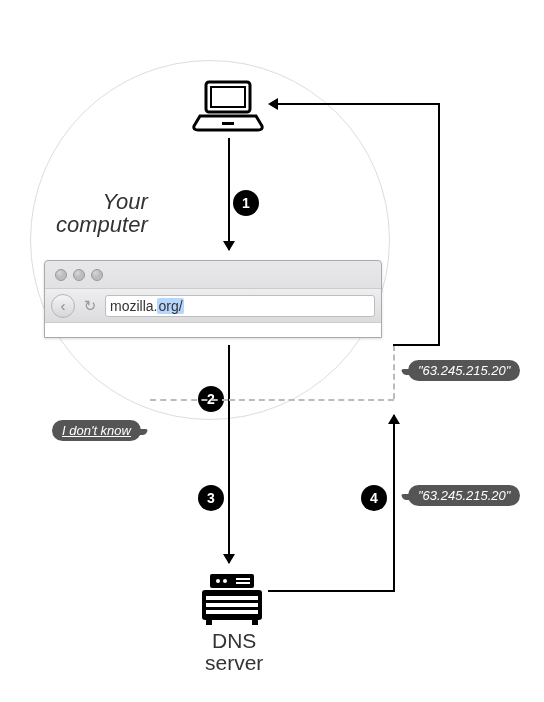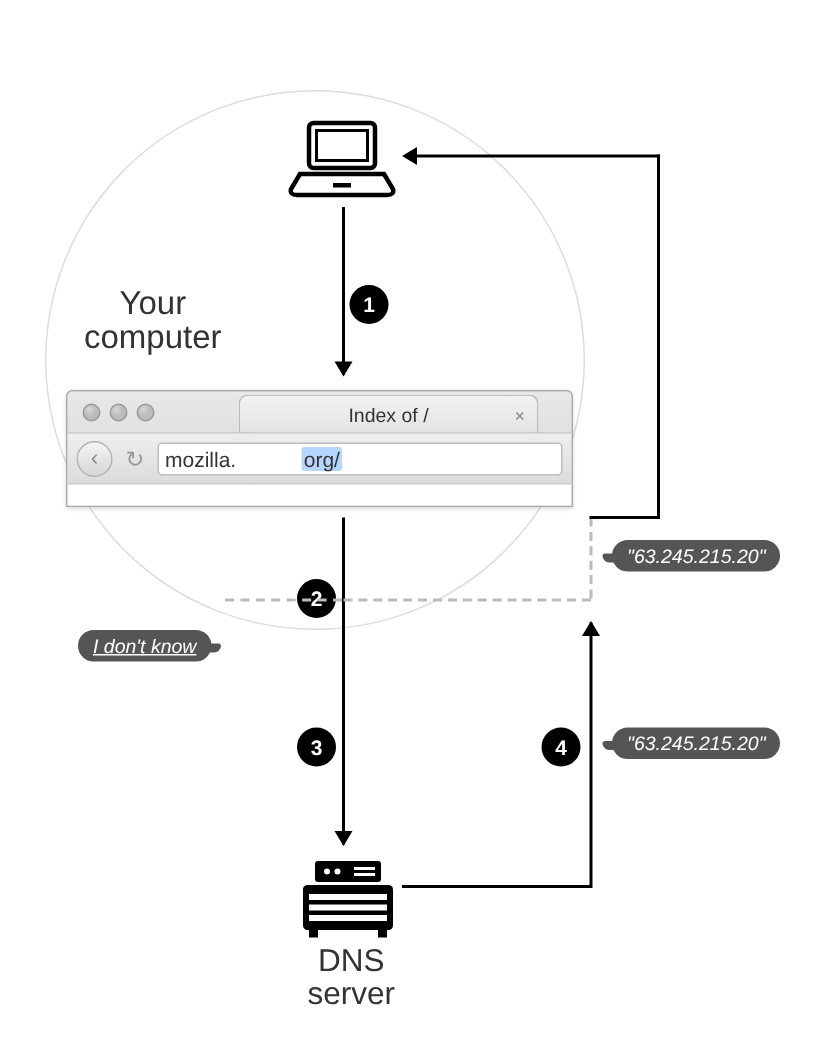--- a/index.html
+++ b/index.html
@@ -12,23 +12,24 @@
   border: 1px solid #ddd;
   border-radius: 50%;
   left: 30px;
   top: 60px;
 }
 
 .computer-label {
   position: absolute;
   left: 56px;
   top: 190px;
+  font-style: italic;
   color: #333;
   font-size: 22px;
-  text-align: center;
+  text-align: right;
   line-height: 1.05;
 }
 
 .dns-label {
   position: absolute;
   left: 205px;
   top: 630px;
   color: #333;
   font-size: 21px;
   text-align: center;
@@ -154,21 +155,21 @@
   height: 22px;
   background: #fff;
   border: 1px solid #bdbdc0;
   border-radius: 3px;
   display: flex;
   align-items: center;
   padding: 0 4px;
   font-size: 14px;
 }
 .addr .dom { color: #333; }
-.addr .tld { color: #333; background: #b6d6ff; padding: 0 1px; border-radius: 2px; margin-left: 44px; }
+.addr .tld { color: #333; background: #b6d6ff; padding: 0 1px; border-radius: 2px; }
 
 .browser .content-bar {
   position: absolute;
   left: 0; right: 0; top: 61px; height: 16px;
   background: #fff;
   border-top: 1px solid #ccc;
 }
 
 
 .vline {
@@ -283,24 +284,20 @@
   <rect x="6" y="48" width="6" height="5" fill="#000"></rect>
   <rect x="52" y="48" width="6" height="5" fill="#000"></rect>
 </svg>
 
 <div class="browser">
   <div class="traffic-lights">
     <div class="dot"></div>
     <div class="dot"></div>
     <div class="dot"></div>
   </div>
-  <div class="tab">
-    <span>Index of /</span>
-    <span class="tab-close">×</span>
-  </div>
   <div class="toolbar">
     <div class="nav-btn">‹</div>
     <div class="reload-btn">↻</div>
     <div class="addr">
       <span class="dom">mozilla.</span>
         <span class="tld">org/</span>
     </div>
   </div>
   <div class="content-bar"></div>
 </div>

